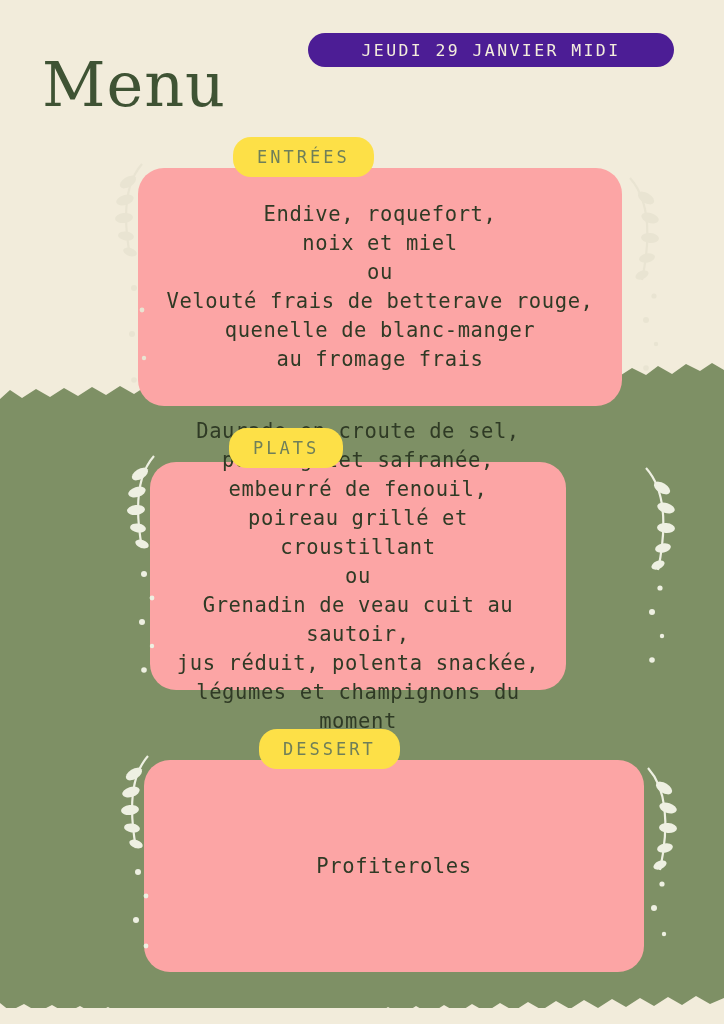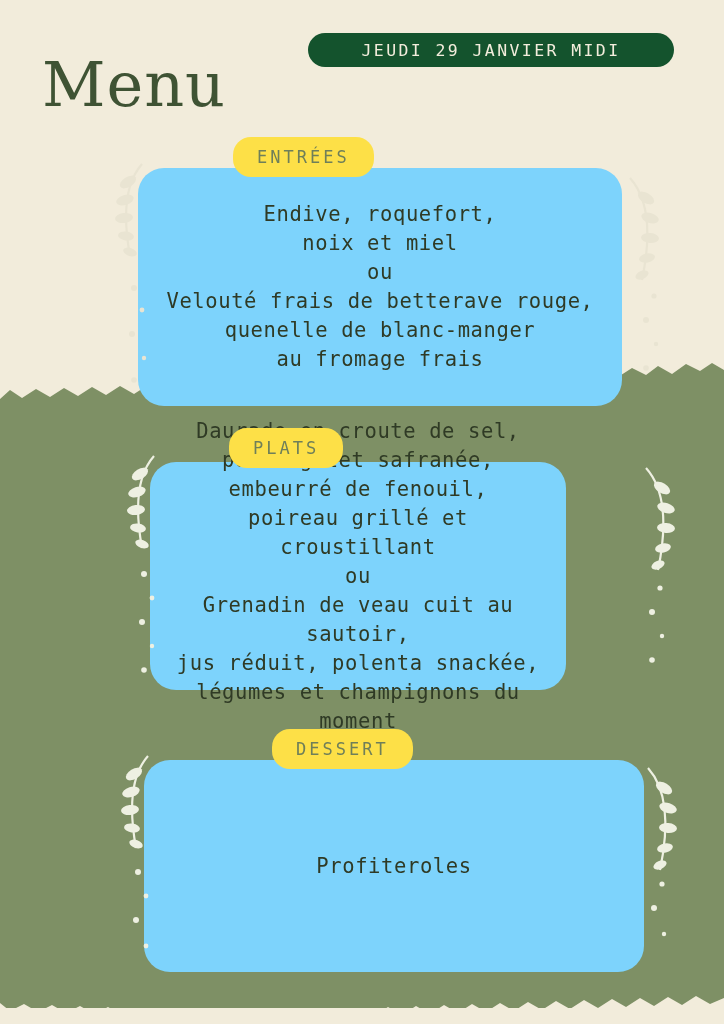--- a/index.html
+++ b/index.html
@@ -65,37 +65,37 @@
     line-height: 1;
     margin-top: 46px;
   }
   .date-pill {
     position: absolute;
     left: 308px;
     top: 33px;
     width: 366px;
     height: 34px;
     border-radius: 17px;
-    background: #14532d;
+    background: #4c1d95;
     color: #f3eddc;
     font-size: 16.5px;
     letter-spacing: 2.4px;
     display: flex;
     align-items: center;
     justify-content: center;
     box-sizing: border-box;
   }
 
   
   .section {
     position: absolute;
   }
   .card {
     position: absolute;
-    background: #7dd3fc;
+    background: #fca5a5;
     border-radius: 26px;
     box-sizing: border-box;
     display: flex;
     align-items: center;
     justify-content: center;
     text-align: center;
   }
   .card-text {
     color: #2f3a25;
     font-size: 20.5px;
@@ -121,21 +121,21 @@
   }
 
   
   #sec-entrees .card  { left: 138px; top: 168px; width: 484px; height: 238px; }
   #sec-entrees .label-pill { left: 233px; top: 137px; }
 
   #sec-plats .card    { left: 150px; top: 462px; width: 416px; height: 228px; }
   #sec-plats .label-pill { left: 229px; top: 428px; }
 
   #sec-dessert .card  { left: 144px; top: 760px; width: 500px; height: 212px; }
-  #sec-dessert .label-pill { left: 272px; top: 729px; }
+  #sec-dessert .label-pill { left: 259px; top: 729px; }
 
   
   .sprig {
     position: absolute;
     z-index: 1;
   }
   .dots {
     position: absolute;
     z-index: 1;
   }

